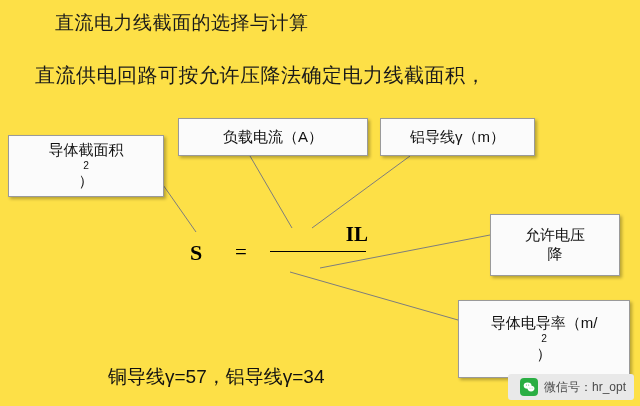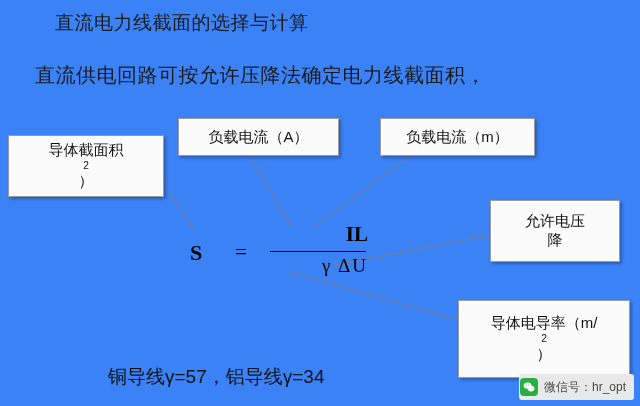--- a/index.html
+++ b/index.html
@@ -10,21 +10,21 @@
     width: 640px;
     height: 406px;
     background: #ffffff;
     font-family: "Liberation Sans", sans-serif;
     overflow: hidden;
   }
   #slide {
     position: relative;
     width: 640px;
     height: 406px;
-    background: #3b82f6;
+    background: #fde047;
   }
   .title {
     position: absolute;
     left: 55px;
     top: 10px;
     font-size: 19px;
     color: #1a1a1a;
     letter-spacing: 0.5px;
     white-space: nowrap;
   }
@@ -53,23 +53,23 @@
     line-height: 1.25;
     padding: 2px 4px;
   }
   .callout span { display: block; }
   sup, .sup {
     font-size: 0.68em;
     vertical-align: super;
   }
   
   #c-area   { left: 8px;   top: 135px; width: 156px; height: 62px; }
-  #c-cur    { left: 178px; top: 118px; width: 161px; height: 38px; }
+  #c-cur    { left: 178px; top: 118px; width: 190px; height: 38px; }
   #c-len    { left: 380px; top: 118px; width: 155px; height: 38px; }
-  #c-volt   { left: 490px; top: 200px; width: 130px; height: 62px; }
+  #c-volt   { left: 490px; top: 214px; width: 130px; height: 62px; }
   #c-cond   { left: 458px; top: 300px; width: 172px; height: 78px; }
 
   
   .formula {
     position: absolute;
     left: 180px;
     top: 222px;
     width: 220px;
     height: 75px;
   }
@@ -130,21 +130,21 @@
   .watermark {
     position: absolute;
     right: 6px;
     bottom: 6px;
     height: 26px;
     display: flex;
     align-items: center;
     gap: 6px;
     background: #e9e9e9;
     border-radius: 3px;
-    padding: 0 8px 0 1px;
+    padding: 0 8px 0 12px;
   }
   .wm-icon {
     width: 18px;
     height: 18px;
     background: #2aae43;
     border-radius: 4px;
     display: flex;
     align-items: center;
     justify-content: center;
   }
@@ -189,21 +189,21 @@
           <span>）</span>
         </span>
     </div>
   </div>
 
   <div class="callout" id="c-cur">
     <span>负载电流（A）</span>
   </div>
 
   <div class="callout" id="c-len">
-    <span>负载电流（m）</span>
+    <span>铝导线γ（m）</span>
   </div>
 
   <div class="callout" id="c-volt">
     <div>
       <span>允许电压</span>
       <span>降</span>
     </div>
   </div>
 
   <div class="callout" id="c-cond">
@@ -215,21 +215,20 @@
         </span>
     </div>
   </div>
 
   <div class="formula">
     <div class="f-s">S</div>
     <div class="f-eq">=</div>
     <div class="f-frac">
       <div class="f-num">IL</div>
       <div class="f-bar"></div>
-      <div class="f-den">γ ΔU</div>
     </div>
   </div>
 
   <div class="note">铜导线γ=57，铝导线γ=34</div>
 
   <div class="watermark">
     <span class="wm-icon">
       <svg width="12" height="12" viewBox="0 0 12 12" aria-hidden="true">
         <ellipse cx="4.6" cy="4.6" rx="3.9" ry="3.2" fill="#ffffff"></ellipse>
         <ellipse cx="8" cy="7.6" rx="3.4" ry="2.8" fill="#ffffff"></ellipse>

